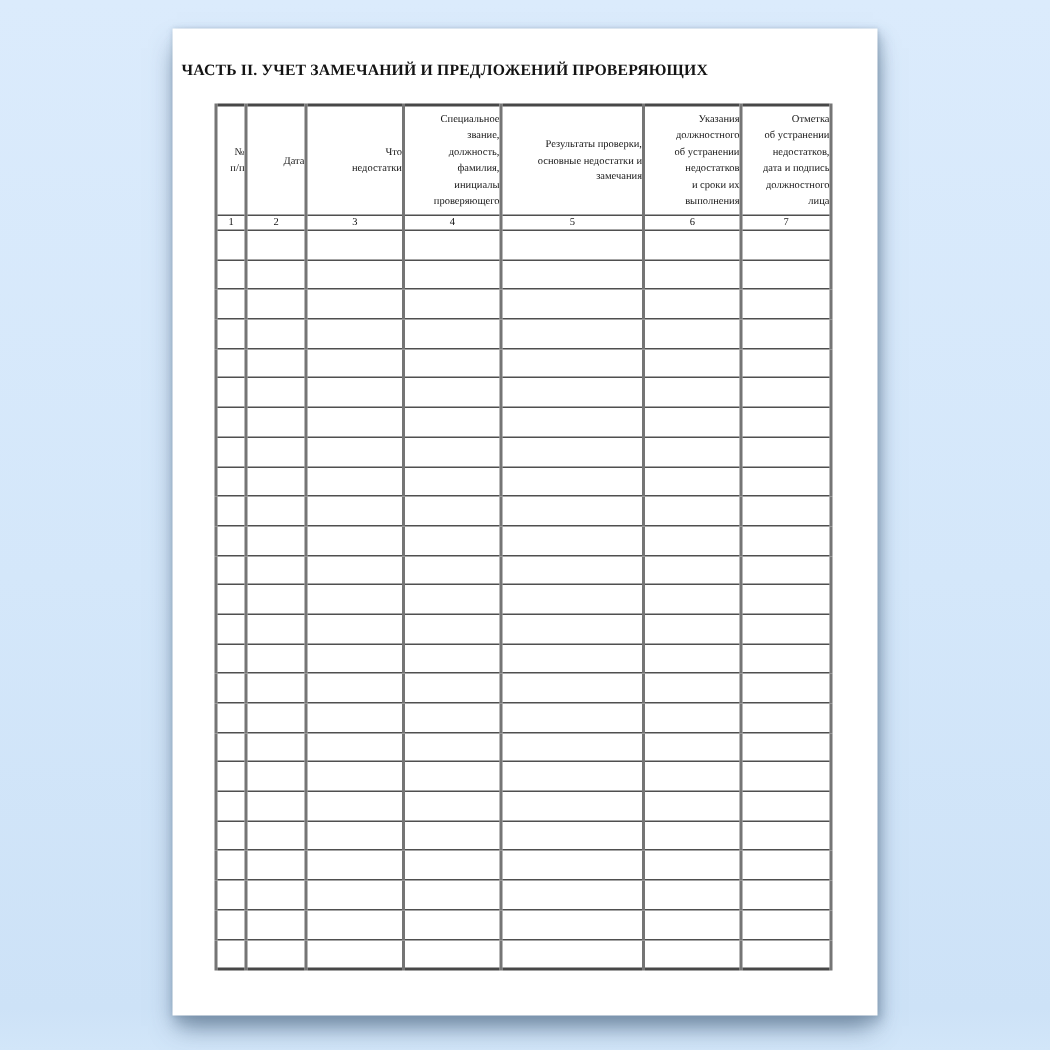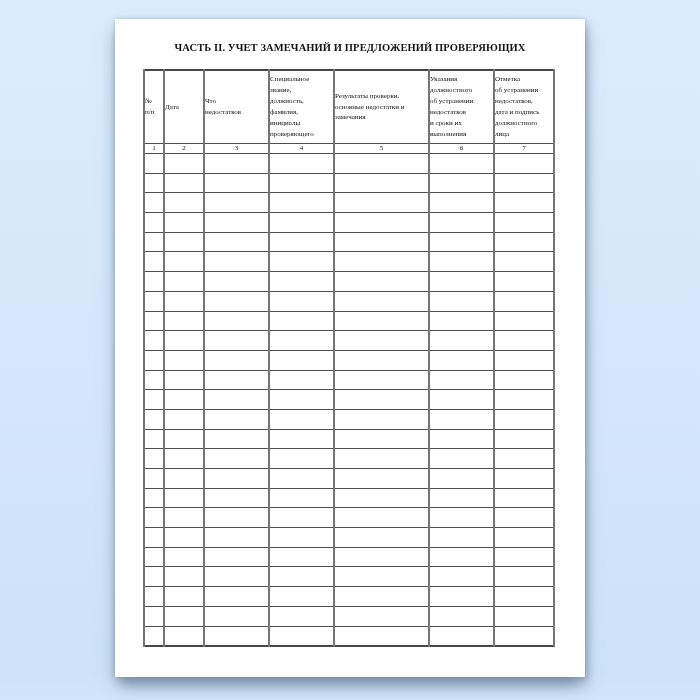--- a/index.html
+++ b/index.html
@@ -22,21 +22,20 @@
     width: 470px; height: 658px;
     background: var(--page, #ffffff);
     box-shadow:
       0 0 3px rgba(120,145,170,0.55),
       3px 4px 7px rgba(125,148,172,0.45),
       0 10px 16px -3px rgba(90,115,142,0.85);
   }
 
   .title {
     margin: 22px 6px 0 6px;
-    text-align: center;
     font-size: 10.5px;
     line-height: 13px;
     font-weight: bold;
     letter-spacing: 0.1px;
     white-space: nowrap;
   }
 
   table.journal {
     border-collapse: collapse;
     table-layout: fixed;
@@ -59,21 +58,21 @@
     border-left: 2px solid var(--border-vertical, #757575);
     border-right: 2px solid var(--border-vertical, #757575);
     overflow: hidden;
   }
 
   .journal th {
     height: 72px;
     font-weight: normal;
     font-size: 7px;
     line-height: 1.55;
-    text-align: left;
+    text-align: right;
     vertical-align: middle;
     white-space: pre-line;
   }
 
   .journal tr.nums td {
     height: 9px;
     font-size: 7px;
     line-height: 1.1;
     text-align: center;
     vertical-align: middle;
@@ -98,21 +97,21 @@
       <col class="c5">
         <col class="c6">
         <col class="c7">
     </colgroup>
     <thead>
       <tr>
         <th>№
 п/п</th>
         <th>Дата</th>
         <th>Что
-недостатков</th>
+недостатки</th>
         <th>Специальное
 звание,
 должность,
 фамилия,
 инициалы
 проверяющего</th>
         <th>Результаты проверки,
 основные недостатки и
 замечания</th>
         <th>Указания

